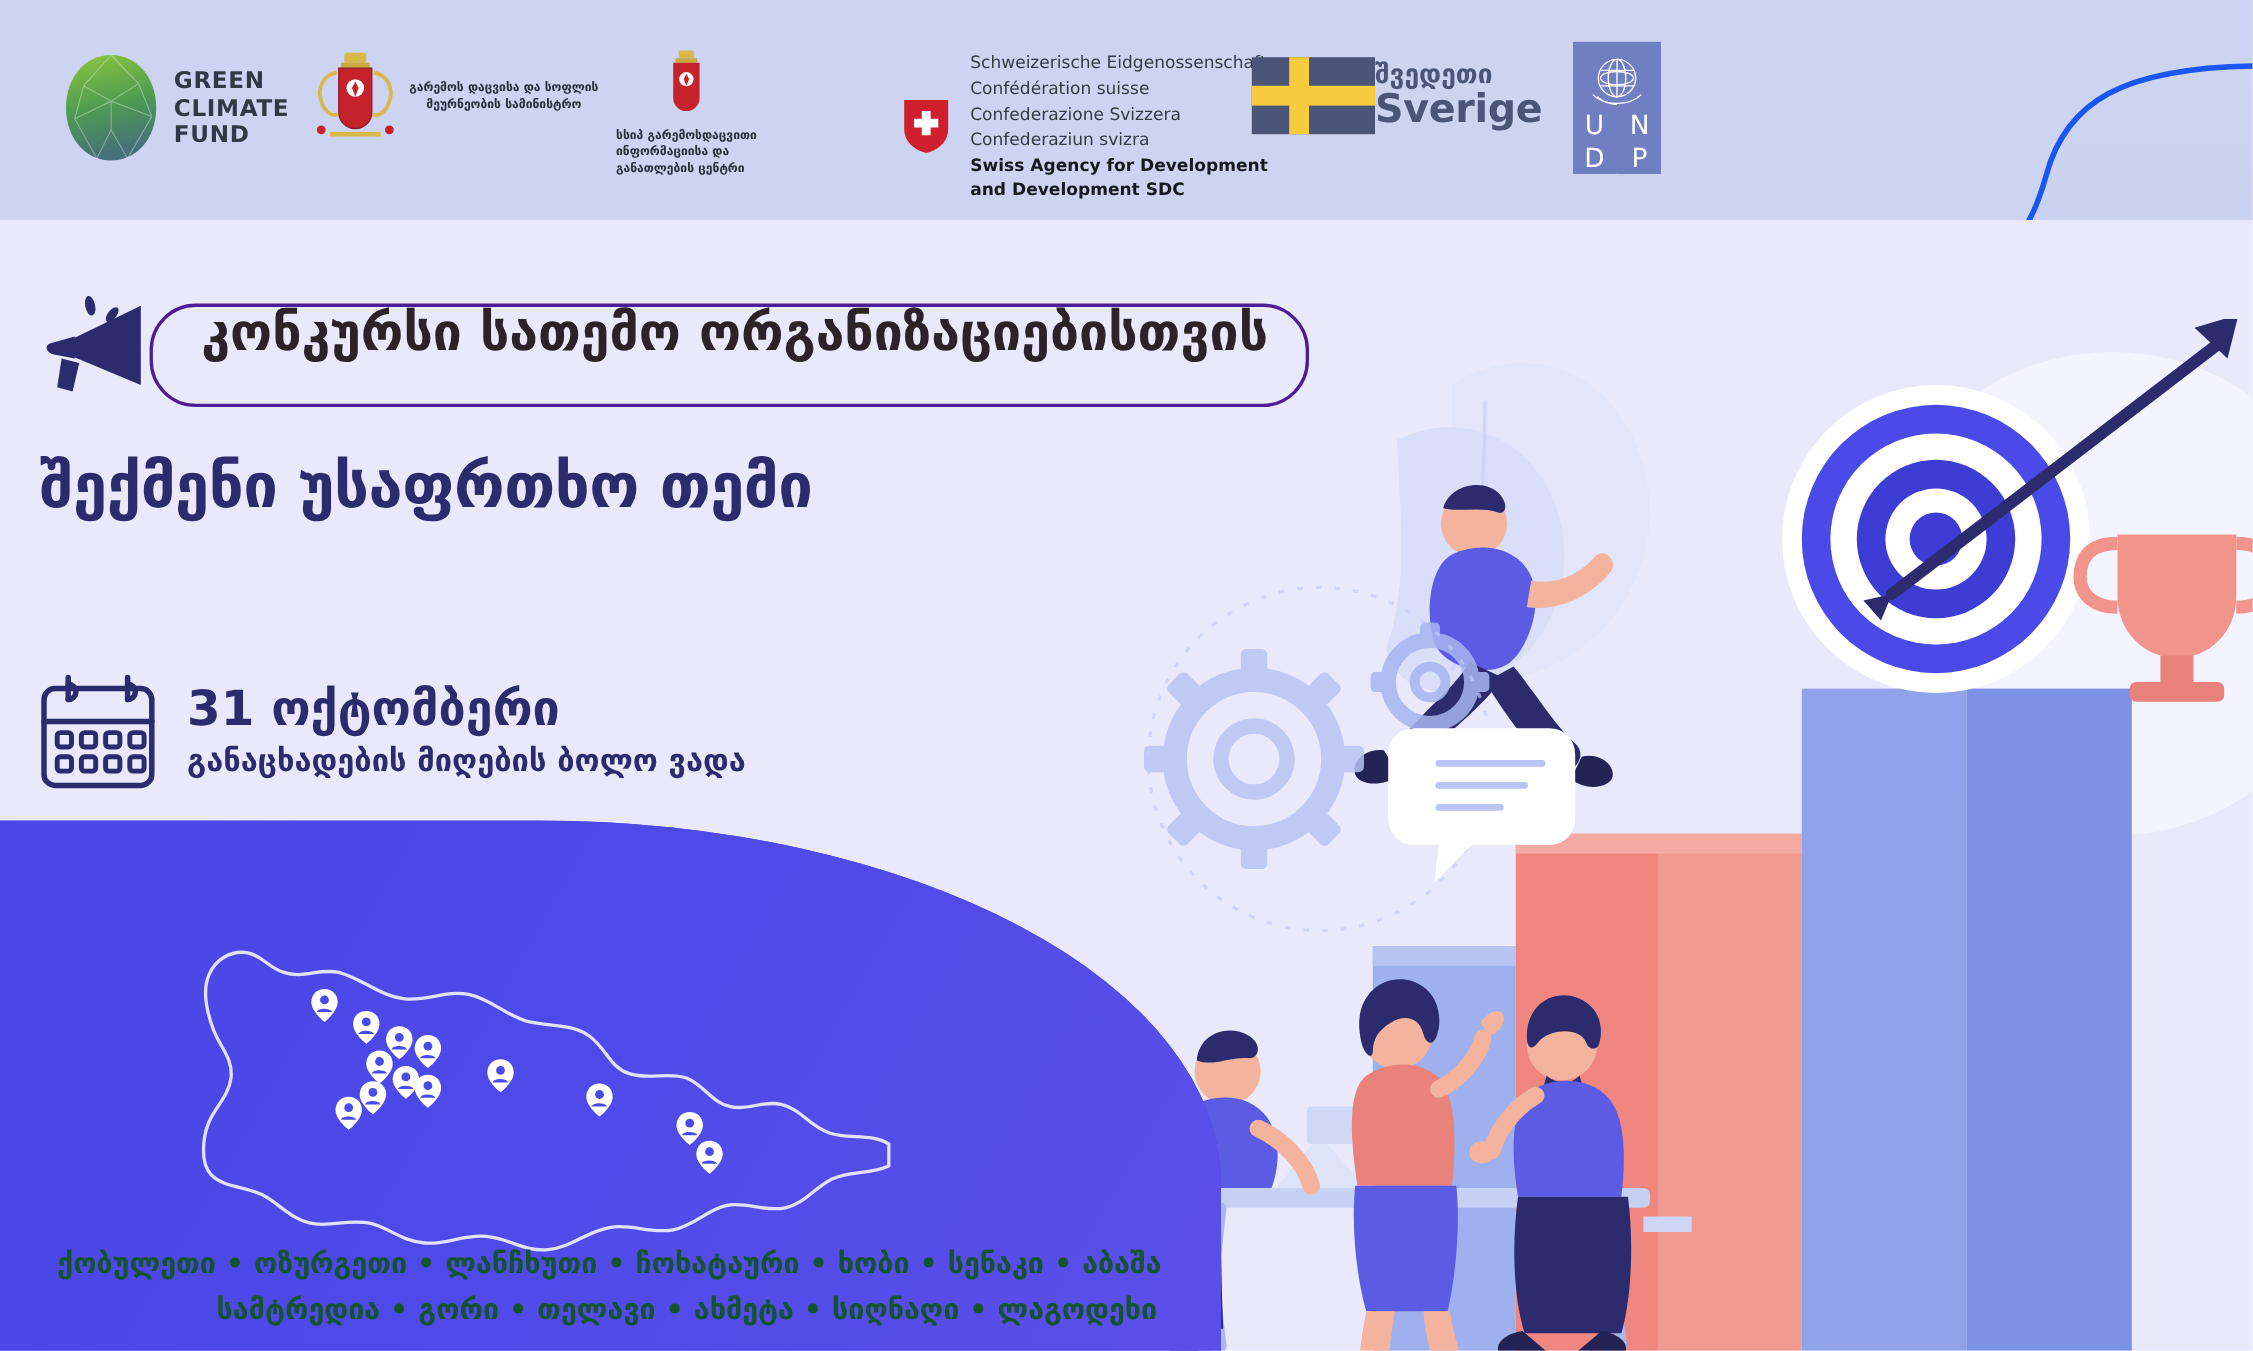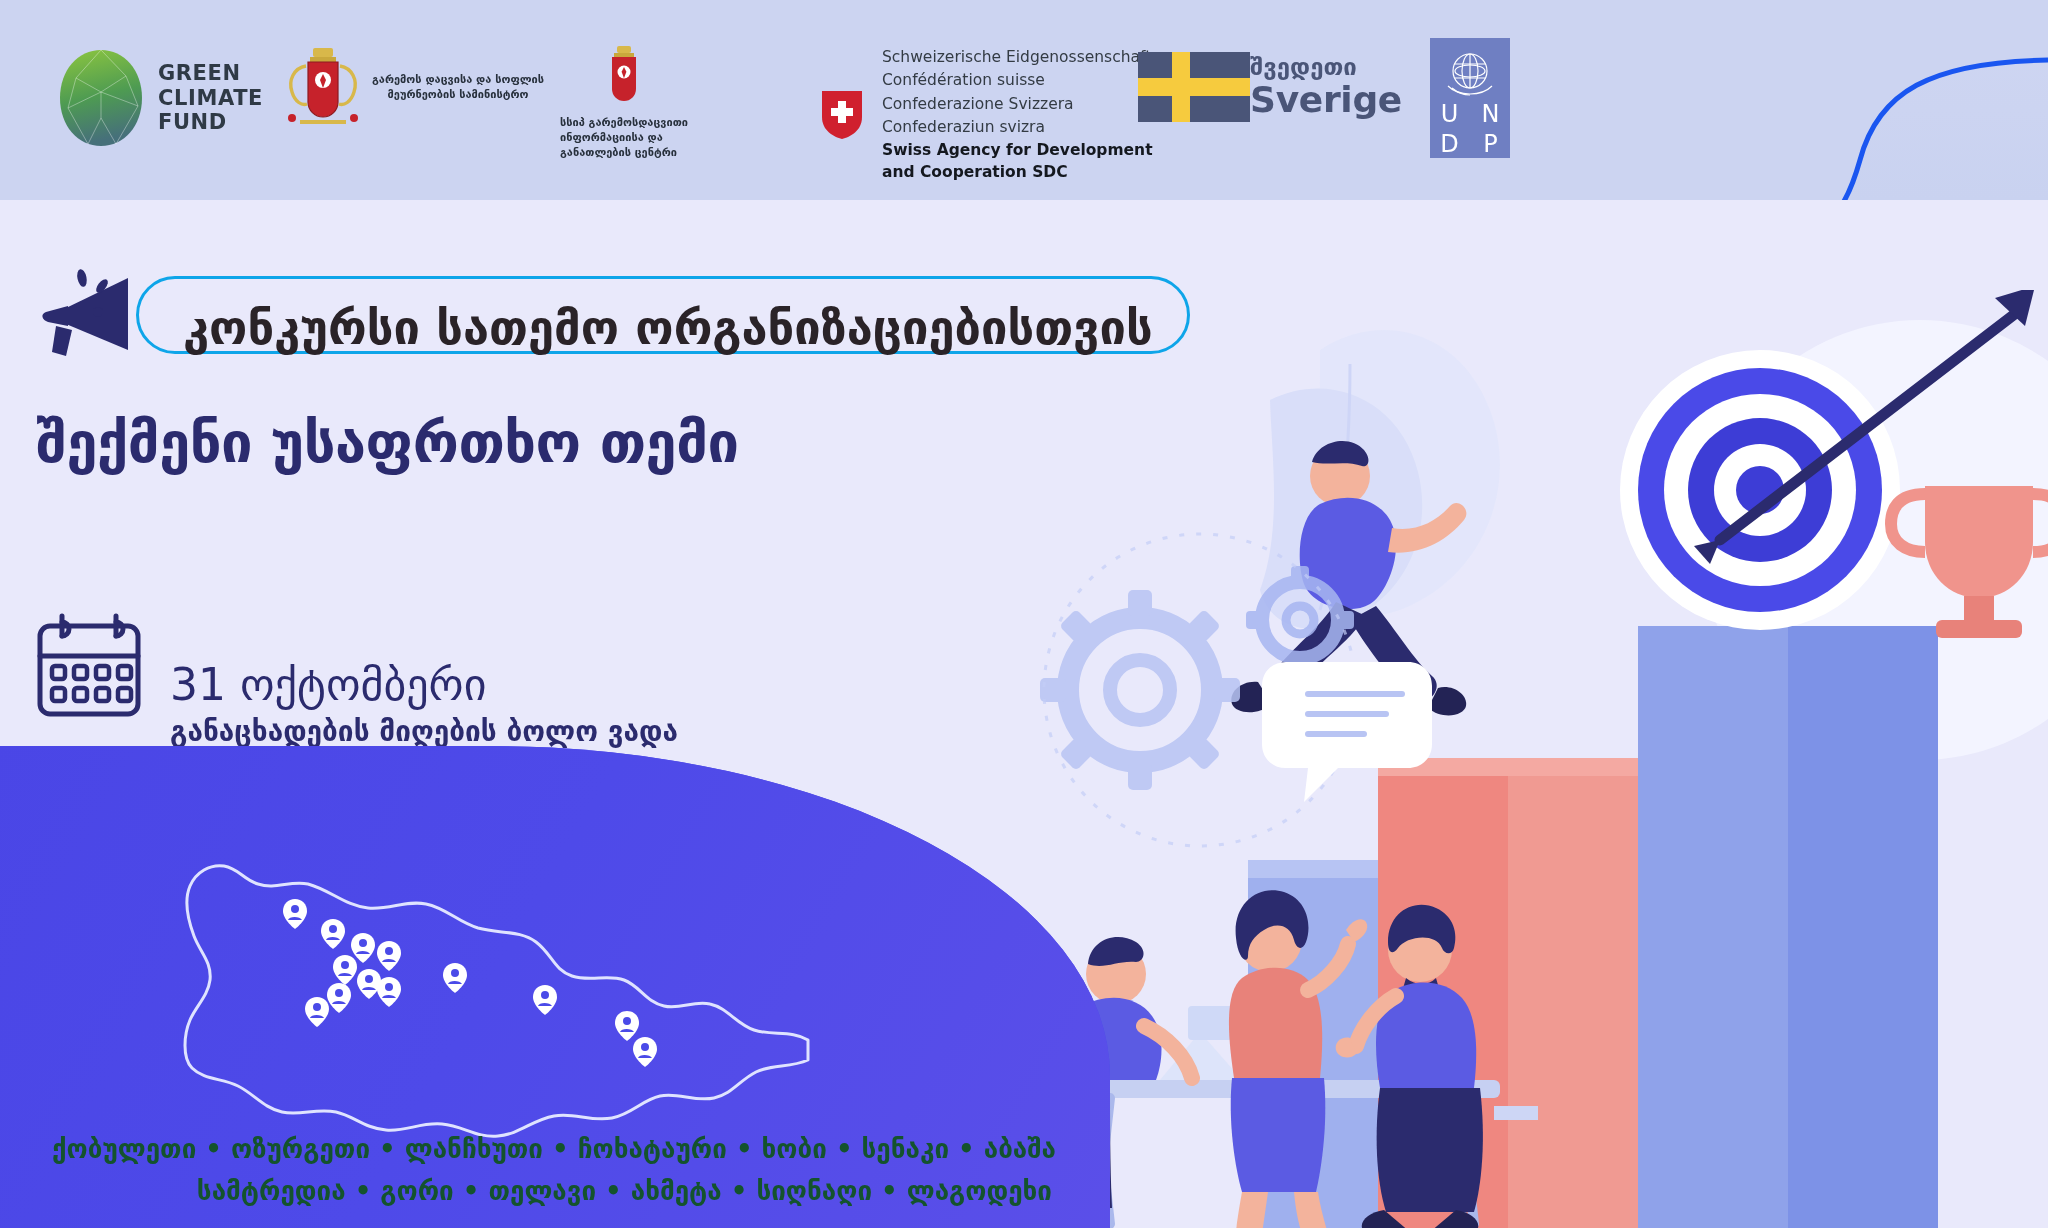--- a/index.html
+++ b/index.html
@@ -63,42 +63,42 @@
               grid-template-columns:1fr 1fr; grid-template-rows:1fr 1fr; gap:2px;}
   .undp-grid span{ background:#6f7fc2; color:#fff; font-size:24px; font-weight:400;
                    display:flex; align-items:center; justify-content:center;
                    font-family:"DejaVu Sans","Liberation Sans",sans-serif;}
   .undp-emb{ position:absolute; left:8px; top:8px; width:64px; height:50px; }
 
   
   .pill-wrap{ position:absolute; left:36px; top:262px; width:1400px; height:110px; }
   .megaphone{ position:absolute; left:0px; top:6px; width:112px; height:96px; z-index:3;}
   .pill{
-    position:absolute; left:100px; top:14px; height:78px; padding:0 34px 0 44px;
-    border:3px solid #0ea5e9; border-radius:42px;
-    display:flex; align-items:flex-end; background:transparent;
+    position:absolute; left:100px; top:14px; height:94px; padding:0 34px 0 44px;
+    border:3px solid #4c1d95; border-radius:42px;
+    display:flex; align-items:flex-start; background:transparent;
   }
   .pill-text{
     font-size:47px; font-weight:800; color:#2a2328; letter-spacing:0px;
     white-space:nowrap; line-height:1;
     font-family:"DejaVu Sans","Liberation Sans",sans-serif;
   }
 
   
   .headline{
     position:absolute; left:36px; top:412px;
     font-size:56px; font-weight:800; color:#2b2b6e; letter-spacing:-0.5px;
     white-space:nowrap; line-height:1.1;
   }
 
   
   .date-block{ position:absolute; left:34px; top:612px; display:flex; align-items:flex-start; gap:26px;}
   .cal-icon{ width:110px; height:108px; }
   .date-txt{ padding-top:10px; }
-  .date-big{ font-size:44px; font-weight:400; color:#2b2b6e; line-height:1.05;margin-top:40px;}
+  .date-big{ font-size:44px; font-weight:700; color:#2b2b6e; line-height:1.05;}
   .date-sub{ font-size:28px; font-weight:700; color:#2b2b6e; line-height:1.25; margin-top:6px;}
 
   
   .blob{ position:absolute; left:-20px; top:746px; width:1130px; height:540px;
          background:#4a4ae8; border-top-right-radius:620px 330px; overflow:hidden;}
   .blob-inner{ position:absolute; inset:0; background:linear-gradient(120deg,#4a46e6 0%,#4e4ae9 45%,#5b4fe9 100%); }
 
   .map-svg{ position:absolute; left:180px; top:824px; width:640px; height:320px; }
   .pins{ position:absolute; left:180px; top:824px; width:640px; height:320px; }
   .pin{ position:absolute; width:26px; height:32px; }
@@ -187,21 +187,21 @@
         <svg class="swiss-shield" viewBox="0 0 44 52">
           <path d="M2,2 h40 v26 c0,14 -12,20 -20,22 C14,48 2,42 2,28 Z" fill="#d0202e"></path>
           <path d="M18,12 h8 v7 h7 v8 h-7 v7 h-8 v-7 h-7 v-8 h7 z" fill="#ffffff"></path>
         </svg>
         <div>
           <div class="swiss-lines">Schweizerische Eidgenossenschaft</div>
           <div class="swiss-lines">Confédération suisse</div>
           <div class="swiss-lines">Confederazione Svizzera</div>
           <div class="swiss-lines">Confederaziun svizra</div>
           <div class="swiss-bold">Swiss Agency for Development</div>
-          <div class="swiss-bold" style="margin-top:0">and Cooperation SDC</div>
+          <div class="swiss-bold" style="margin-top:0">and Development SDC</div>
         </div>
       </div>
 
       <div class="logo swe">
         <div class="swe-flag">
           <div class="v"></div>
             <div class="h"></div>
         </div>
         <div class="swe-txt">
           <div class="sw1">შვედეთი</div>

